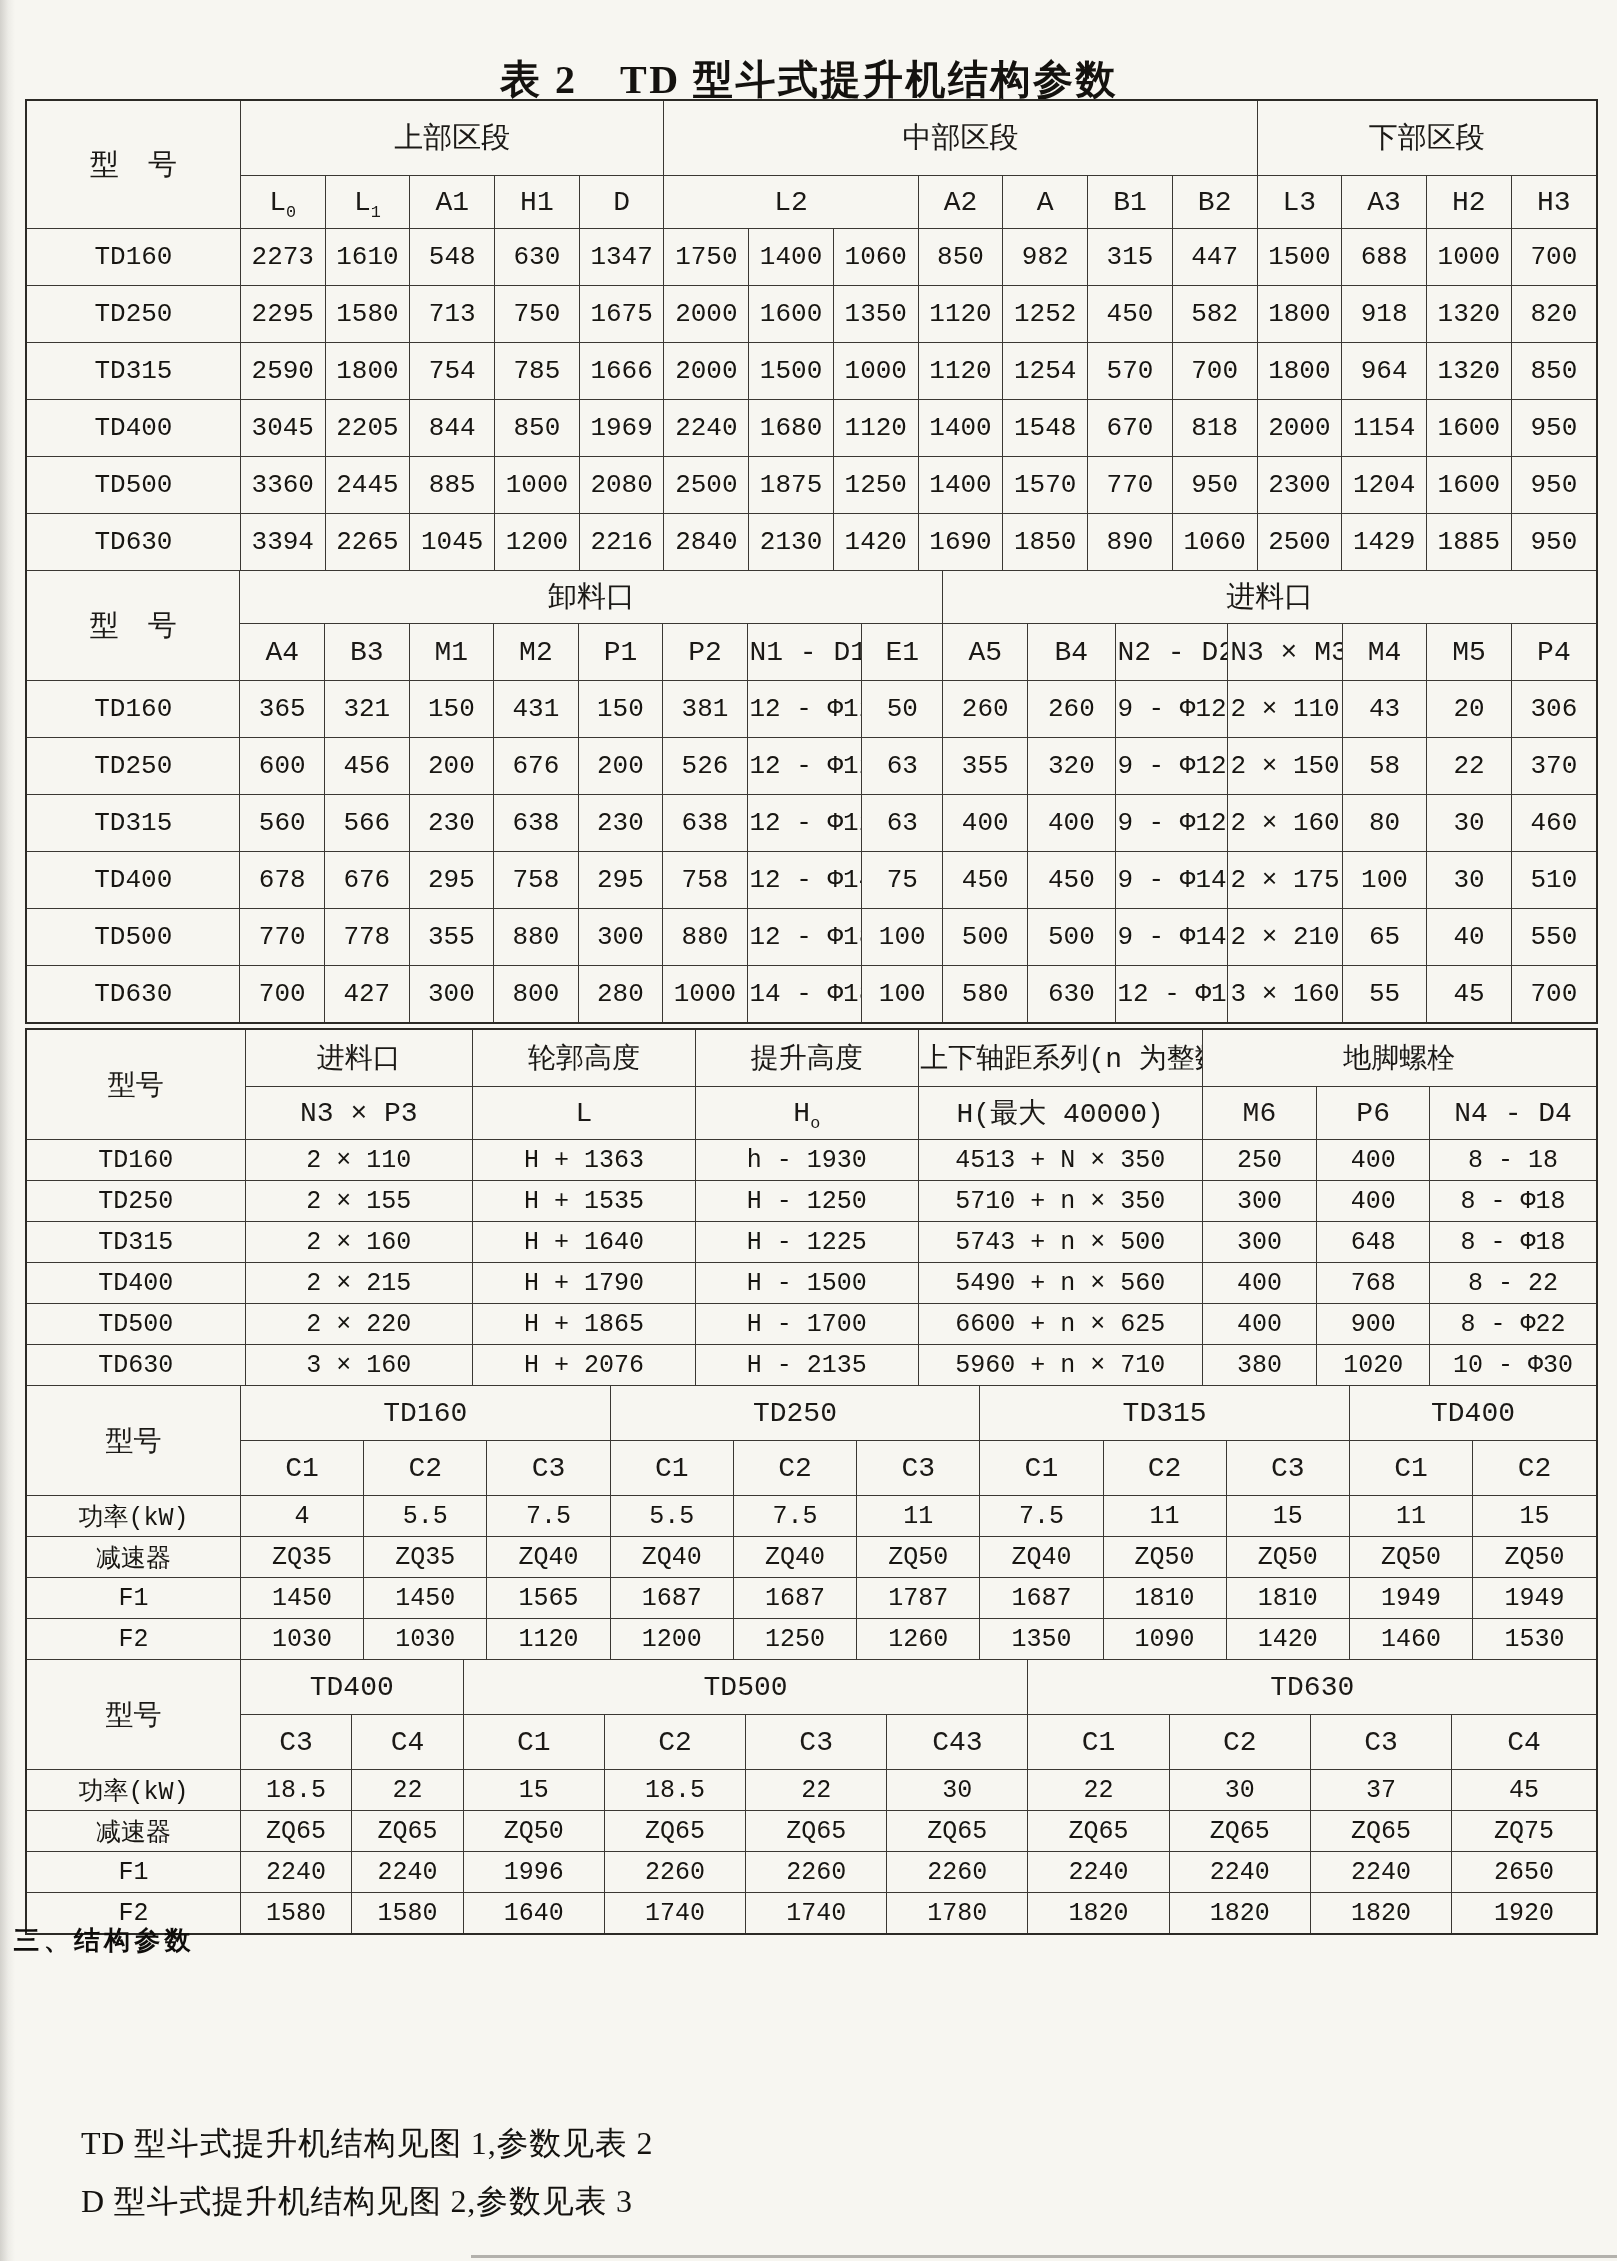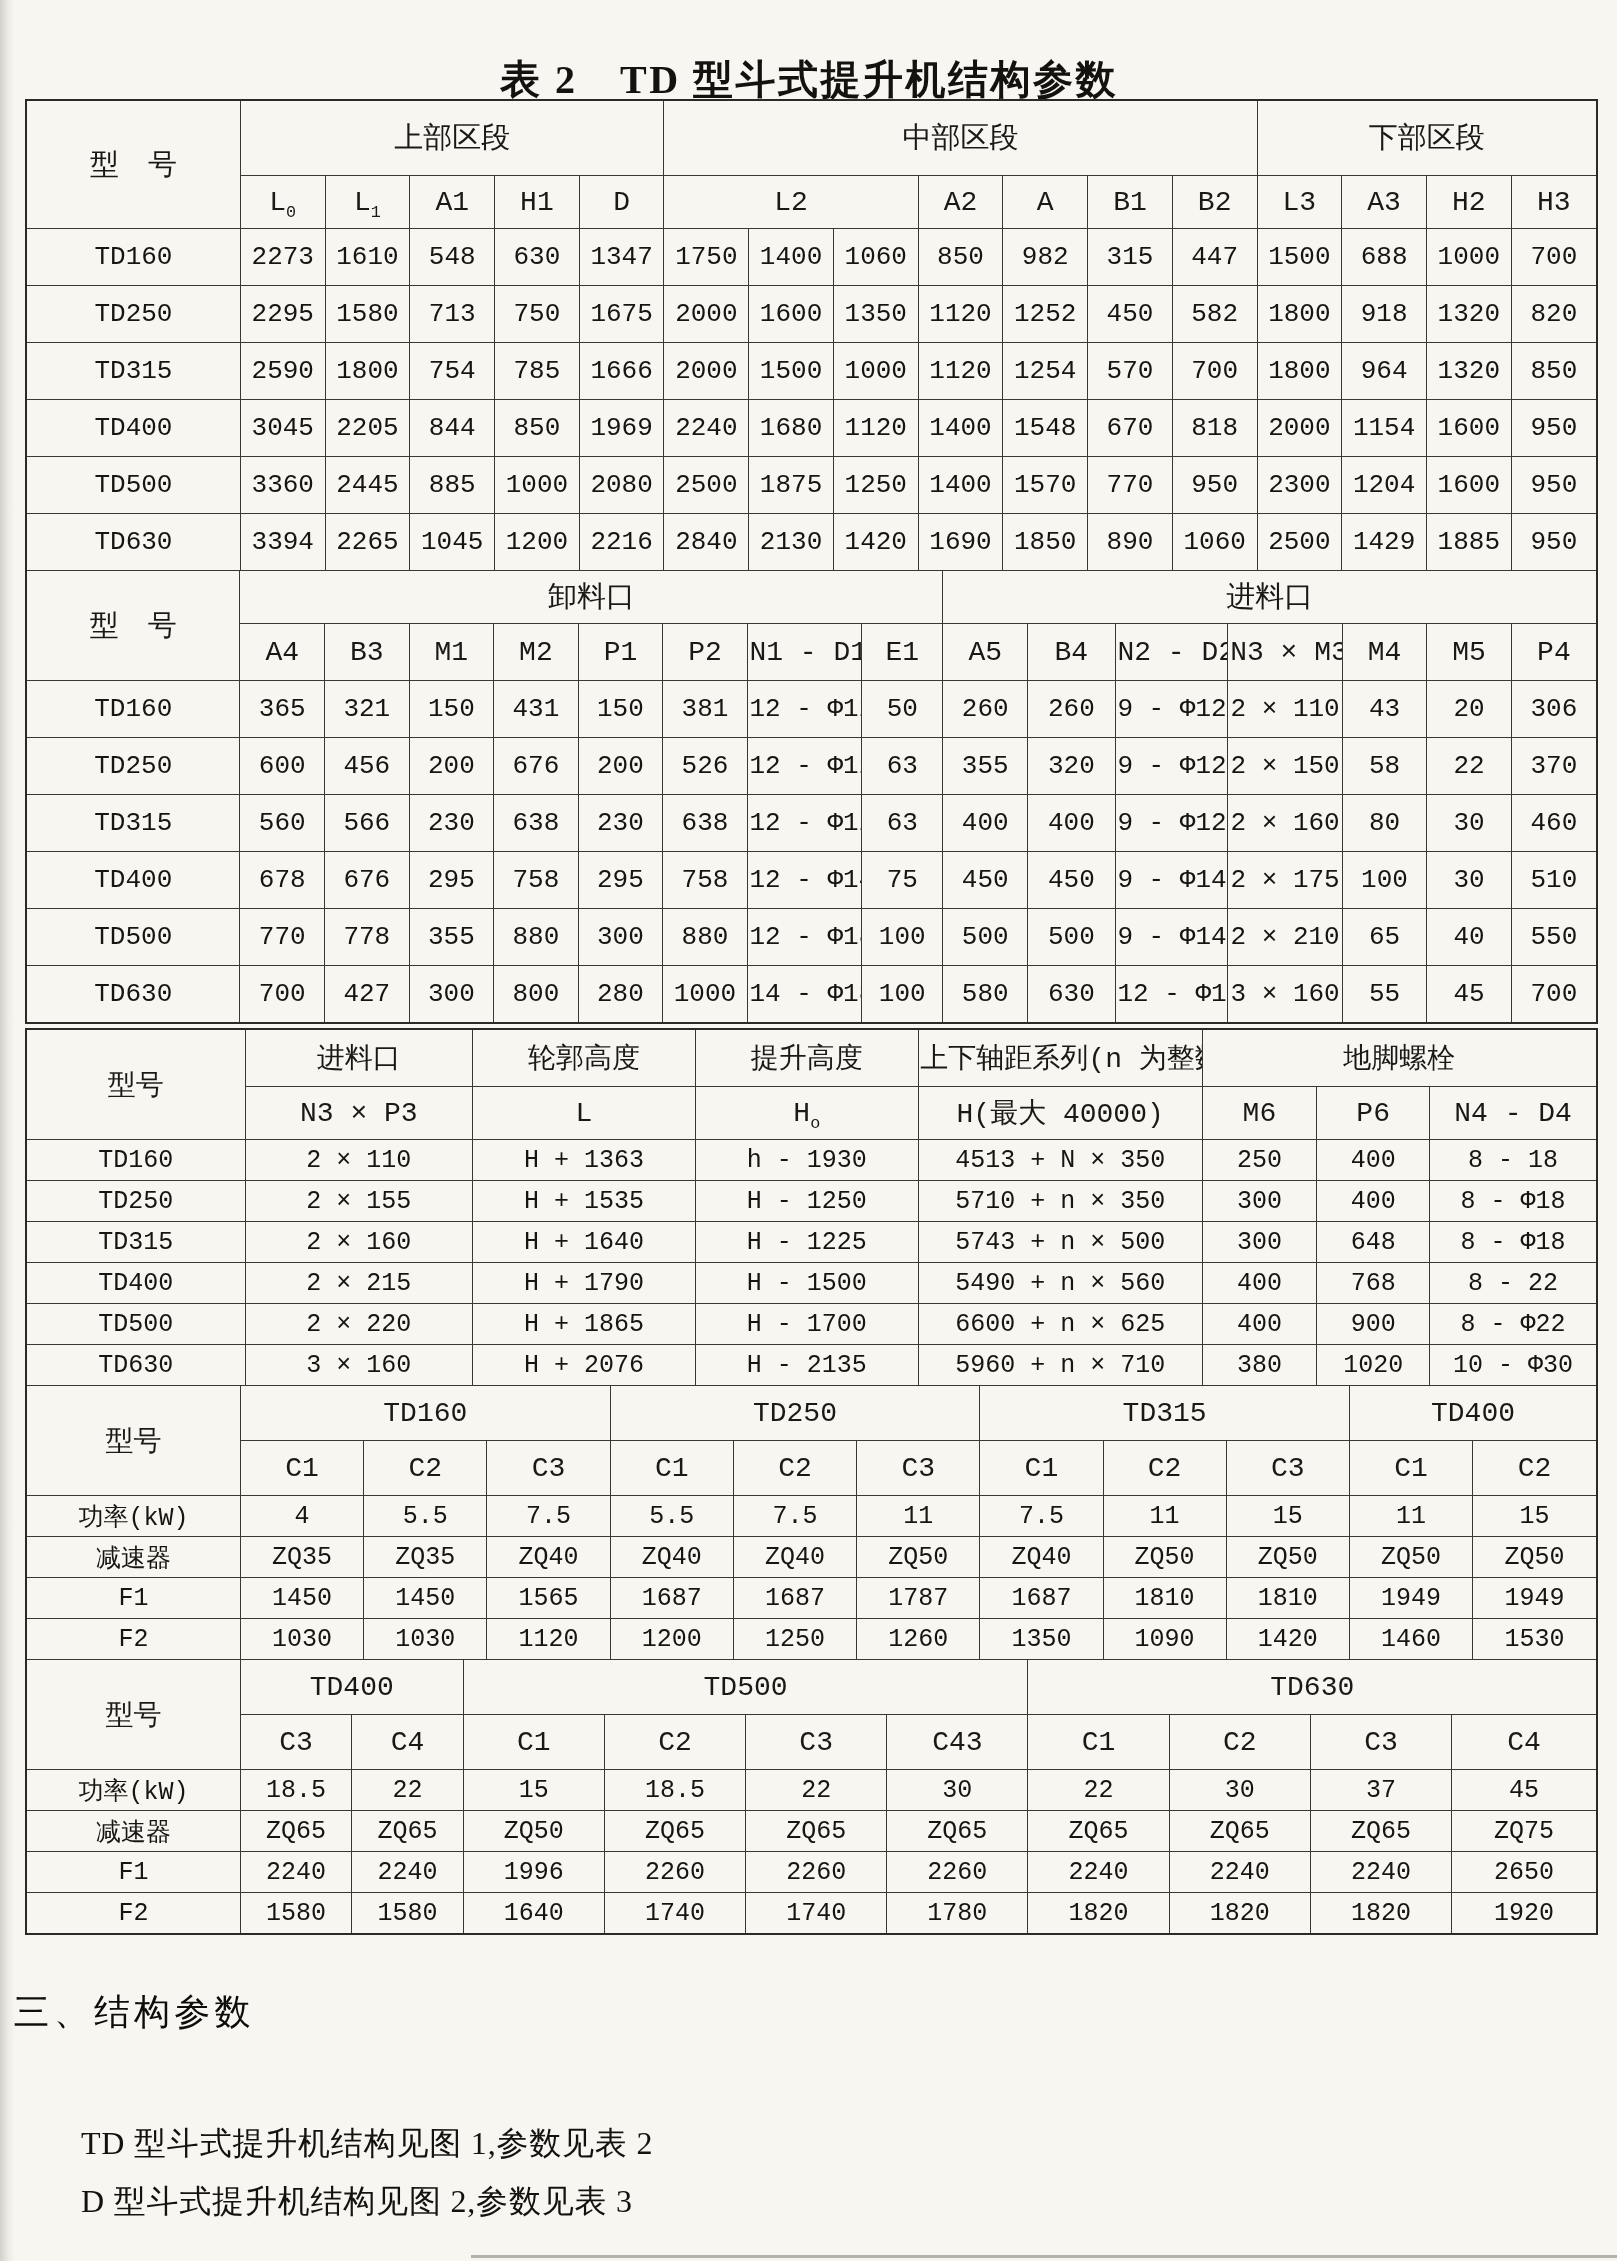--- a/index.html
+++ b/index.html
@@ -57,22 +57,22 @@
   #t2p1 .hrow0 th{height:56px;}
   #t2p1 .hrow1 th{height:52px;}
   #t2p1 .drow td{height:40px;font-size:25px;}
   #t2p2 .hrow0 th{height:54px;}
   #t2p2 .hrow1 th{height:54px;}
   #t2p2 .drow td{height:40px;font-size:25px;}
   #t2p3 .hrow0 th{height:54px;}
   #t2p3 .hrow1 th{height:54px;}
   #t2p3 .drow td{height:40px;font-size:25px;}
   .heading{
-    position:absolute;left:13.5px;top:1988px;
-    font-size:36px;font-weight:400;letter-spacing:4.2px;
+    position:absolute;left:13.5px;top:1923px;
+    font-size:26px;font-weight:700;letter-spacing:4.2px;
     color:#0f0d0b;
   }
   .note{
     position:absolute;left:81px;
     font-size:32px;letter-spacing:0.8px;color:#14120f;
   }
   .note1{top:2122px;text-align:center;}
   .note2{top:2180px;}
   .bottom-line{
     position:absolute;left:471px;top:2255px;width:1147px;height:2.5px;

